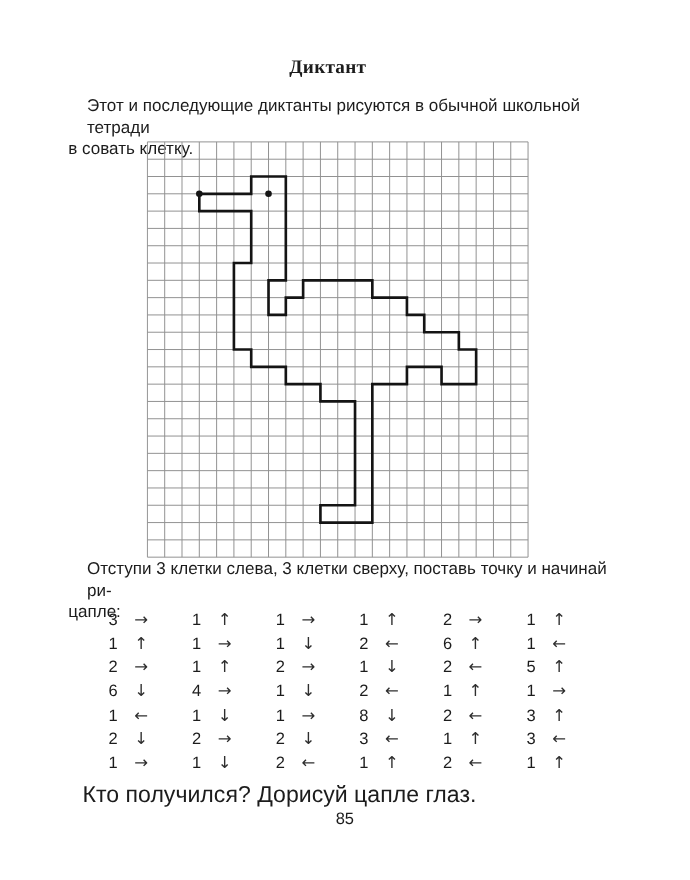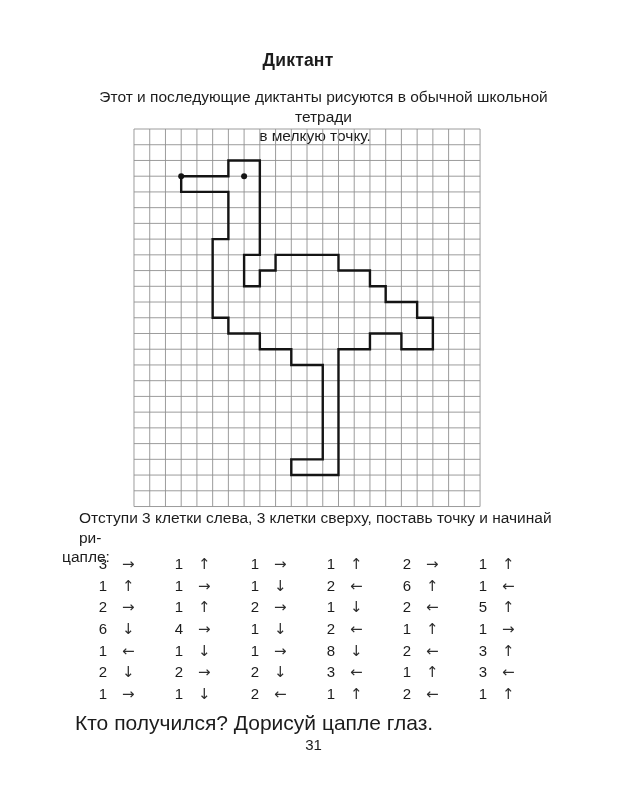--- a/index.html
+++ b/index.html
@@ -5,24 +5,24 @@
   html,body{margin:0;padding:0;}
   body{
     width:627px;height:800px;background:#ffffff;
     font-family:"Liberation Sans","DejaVu Sans",sans-serif;
     color:#1c1c1c;
   }
   .page{position:relative;width:627px;height:800px;background:#ffffff;overflow:hidden;}
 
   .title{
     position:absolute;top:50px;left:0;width:596px;
-    text-align:center;font-size:17.5px;font-weight:bold;letter-spacing:.2px;
+    text-align:center;font-size:17.5px;font-weight:bold;letter-spacing:.2px;font-family:Liberation Serif, serif;
   }
   .para{position:absolute;left:62px;width:506px;font-size:15.5px;line-height:19.5px;}
-  .intro{top:87px;text-align:center;}
+  .intro{top:87px;}
   .instruction{top:496px;margin-top:12px;}
   .indent{padding-left:17px;display:block;}
   .noindent{display:block;}
 
   .gridwrap{position:absolute;left:133px;top:128px;}
 
   .dict-table{
     position:absolute;left:89px;top:553px;width:456px;
   }
   .dict-row{
@@ -41,21 +41,21 @@
 </style>
 </head>
 <body>
 
 <div class="page">
 
   <div class="title">Диктант</div>
 
   <div class="para intro">
     <span class="indent">Этот и последующие диктанты рисуются в обычной школьной тетради</span>
-    <span class="noindent">в мелкую точку.</span>
+    <span class="noindent">в совать клетку.</span>
   </div>
 
   <div class="gridwrap">
     <svg id="grid-svg" xmlns="http://www.w3.org/2000/svg" width="348.1" height="379.5" viewBox="-1 -1 348.1 379.5">
         <line x1="0.00" y1="0" x2="0.00" y2="377.52" stroke="#919191" stroke-width="0.9"></line>
         <line x1="15.73" y1="0" x2="15.73" y2="377.52" stroke="#919191" stroke-width="0.9"></line>
         <line x1="31.46" y1="0" x2="31.46" y2="377.52" stroke="#919191" stroke-width="0.9"></line>
         <line x1="47.19" y1="0" x2="47.19" y2="377.52" stroke="#919191" stroke-width="0.9"></line>
         <line x1="62.92" y1="0" x2="62.92" y2="377.52" stroke="#919191" stroke-width="0.9"></line>
         <line x1="78.65" y1="0" x2="78.65" y2="377.52" stroke="#919191" stroke-width="0.9"></line>
@@ -292,15 +292,15 @@
         </div>
         <div class="dict-cell">
           <span class="num">1</span>
           <span class="arrow">↑</span>
         </div>
       </div>
     </div>
 
   <div class="question">Кто получился? Дорисуй цапле глаз.</div>
 
-  <div class="pagenum">31</div>
+  <div class="pagenum">85</div>
 
 </div>
 
 </body></html>

